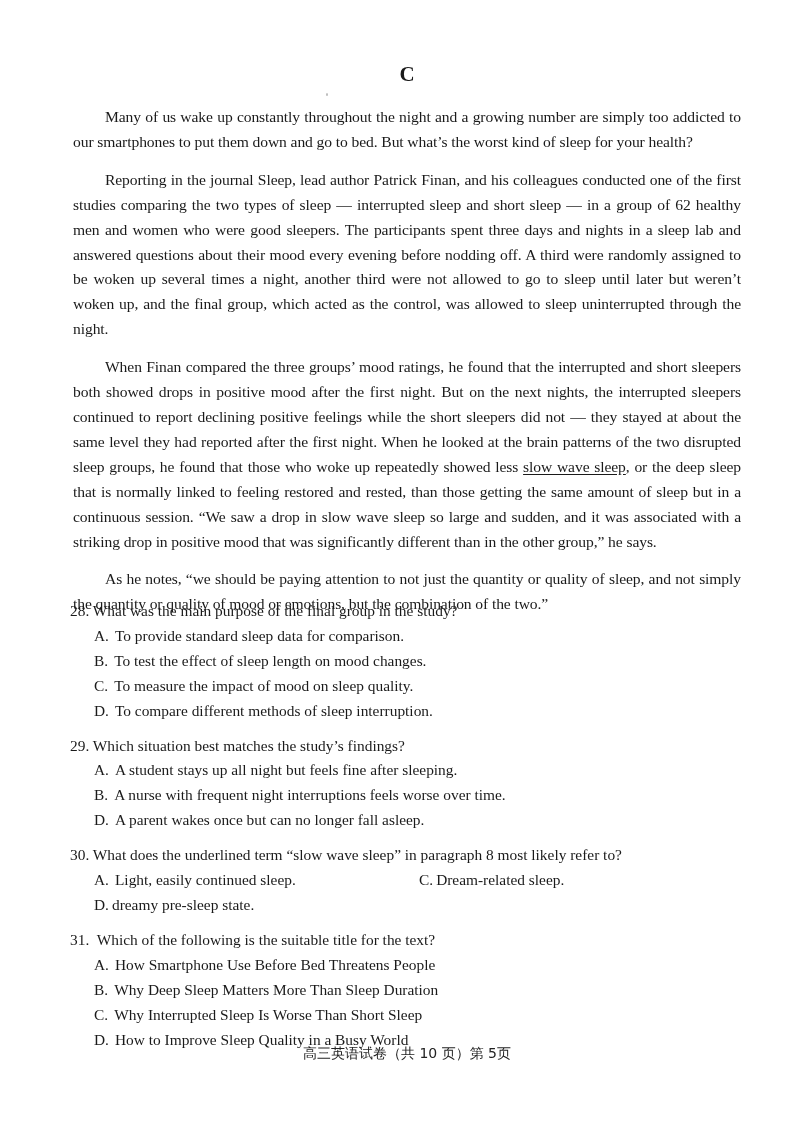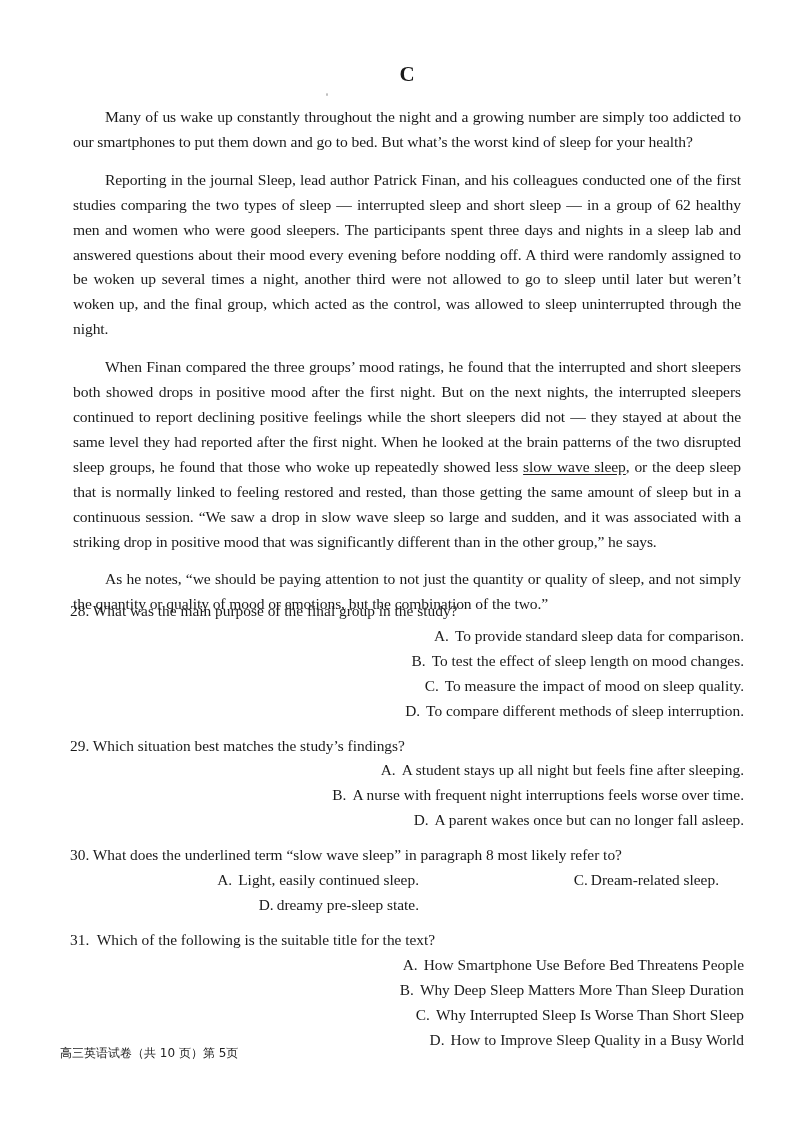--- a/index.html
+++ b/index.html
@@ -58,41 +58,40 @@
       line-height: 24.9px;
     }
     .question {
       margin: 10px;
     }
     .q-stem {
       display: block;
     }
     .q-options {
       padding-left: 24px;
-      text-align: right;
     }
     .q-option {
       display: block;
     }
     .q-options.two-col {
       display: grid;
       grid-template-columns: 325px 300px;
     }
     .q-option .opt-letter {
       display: inline-block;
       margin-right: 6px;
     }
     .footer {
       position: absolute;
       top: 1043px;
       left: 0;
       width: 694px;
-      text-align: left;
+      text-align: center;
       font-family: "DejaVu Sans", sans-serif;
-      font-size: 12px;
+      font-size: 14px;
       line-height: 20px;
       color: #222;
     }
     .scan-speck {
       position: absolute;
       background: #bbb;
       border-radius: 50%;
     }
   </style>
 </head>

